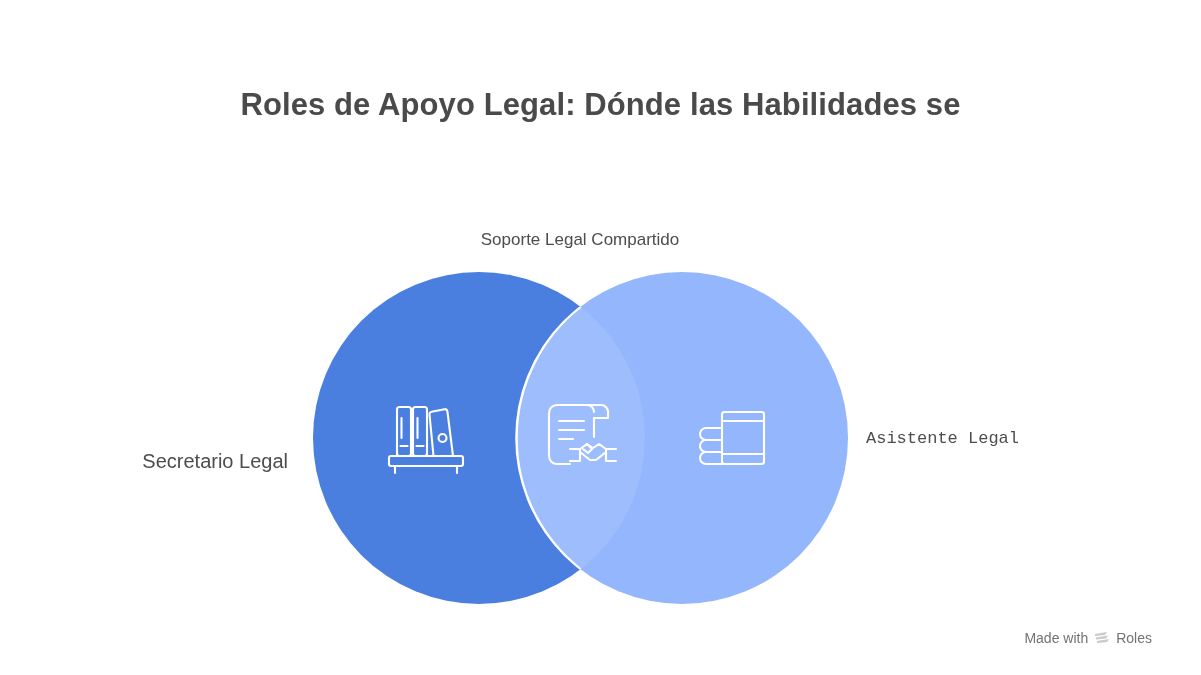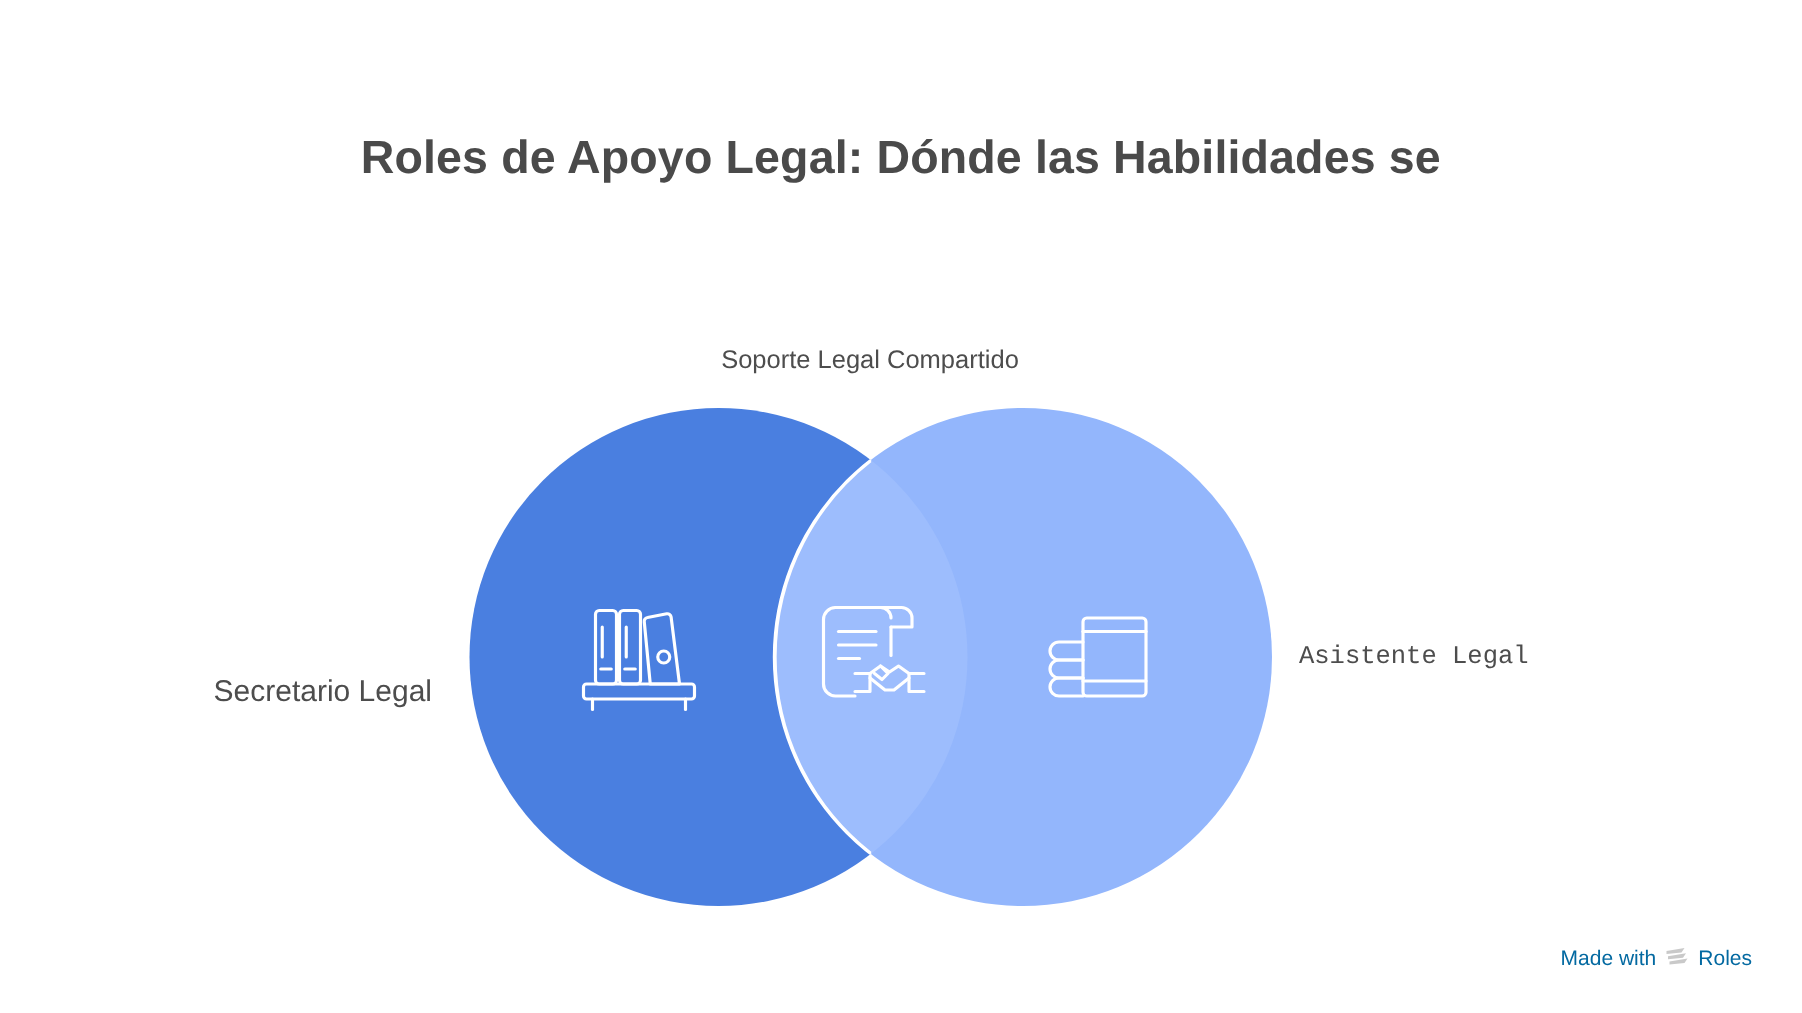--- a/index.html
+++ b/index.html
@@ -75,27 +75,27 @@
     top: 427px;
     text-align: left;
     font-size: 17px;
     color: #4d4d4d;
     line-height: 24px;
     white-space: nowrap;
     font-family: Liberation Mono, monospace;
   }
   .watermark {
     position: absolute;
-    right: 33px;
+    right: 49px;
     bottom: 28px;
     display: flex;
     align-items: center;
     gap: 6px;
     font-size: 14px;
-    color: #0369a1;
+    color: #737373;
     line-height: 18px;
   }
   .watermark .wm-logo {
     display: inline-block;
     width: 16px;
     height: 14px;
   }
 </style>
 </head>
 <body>

